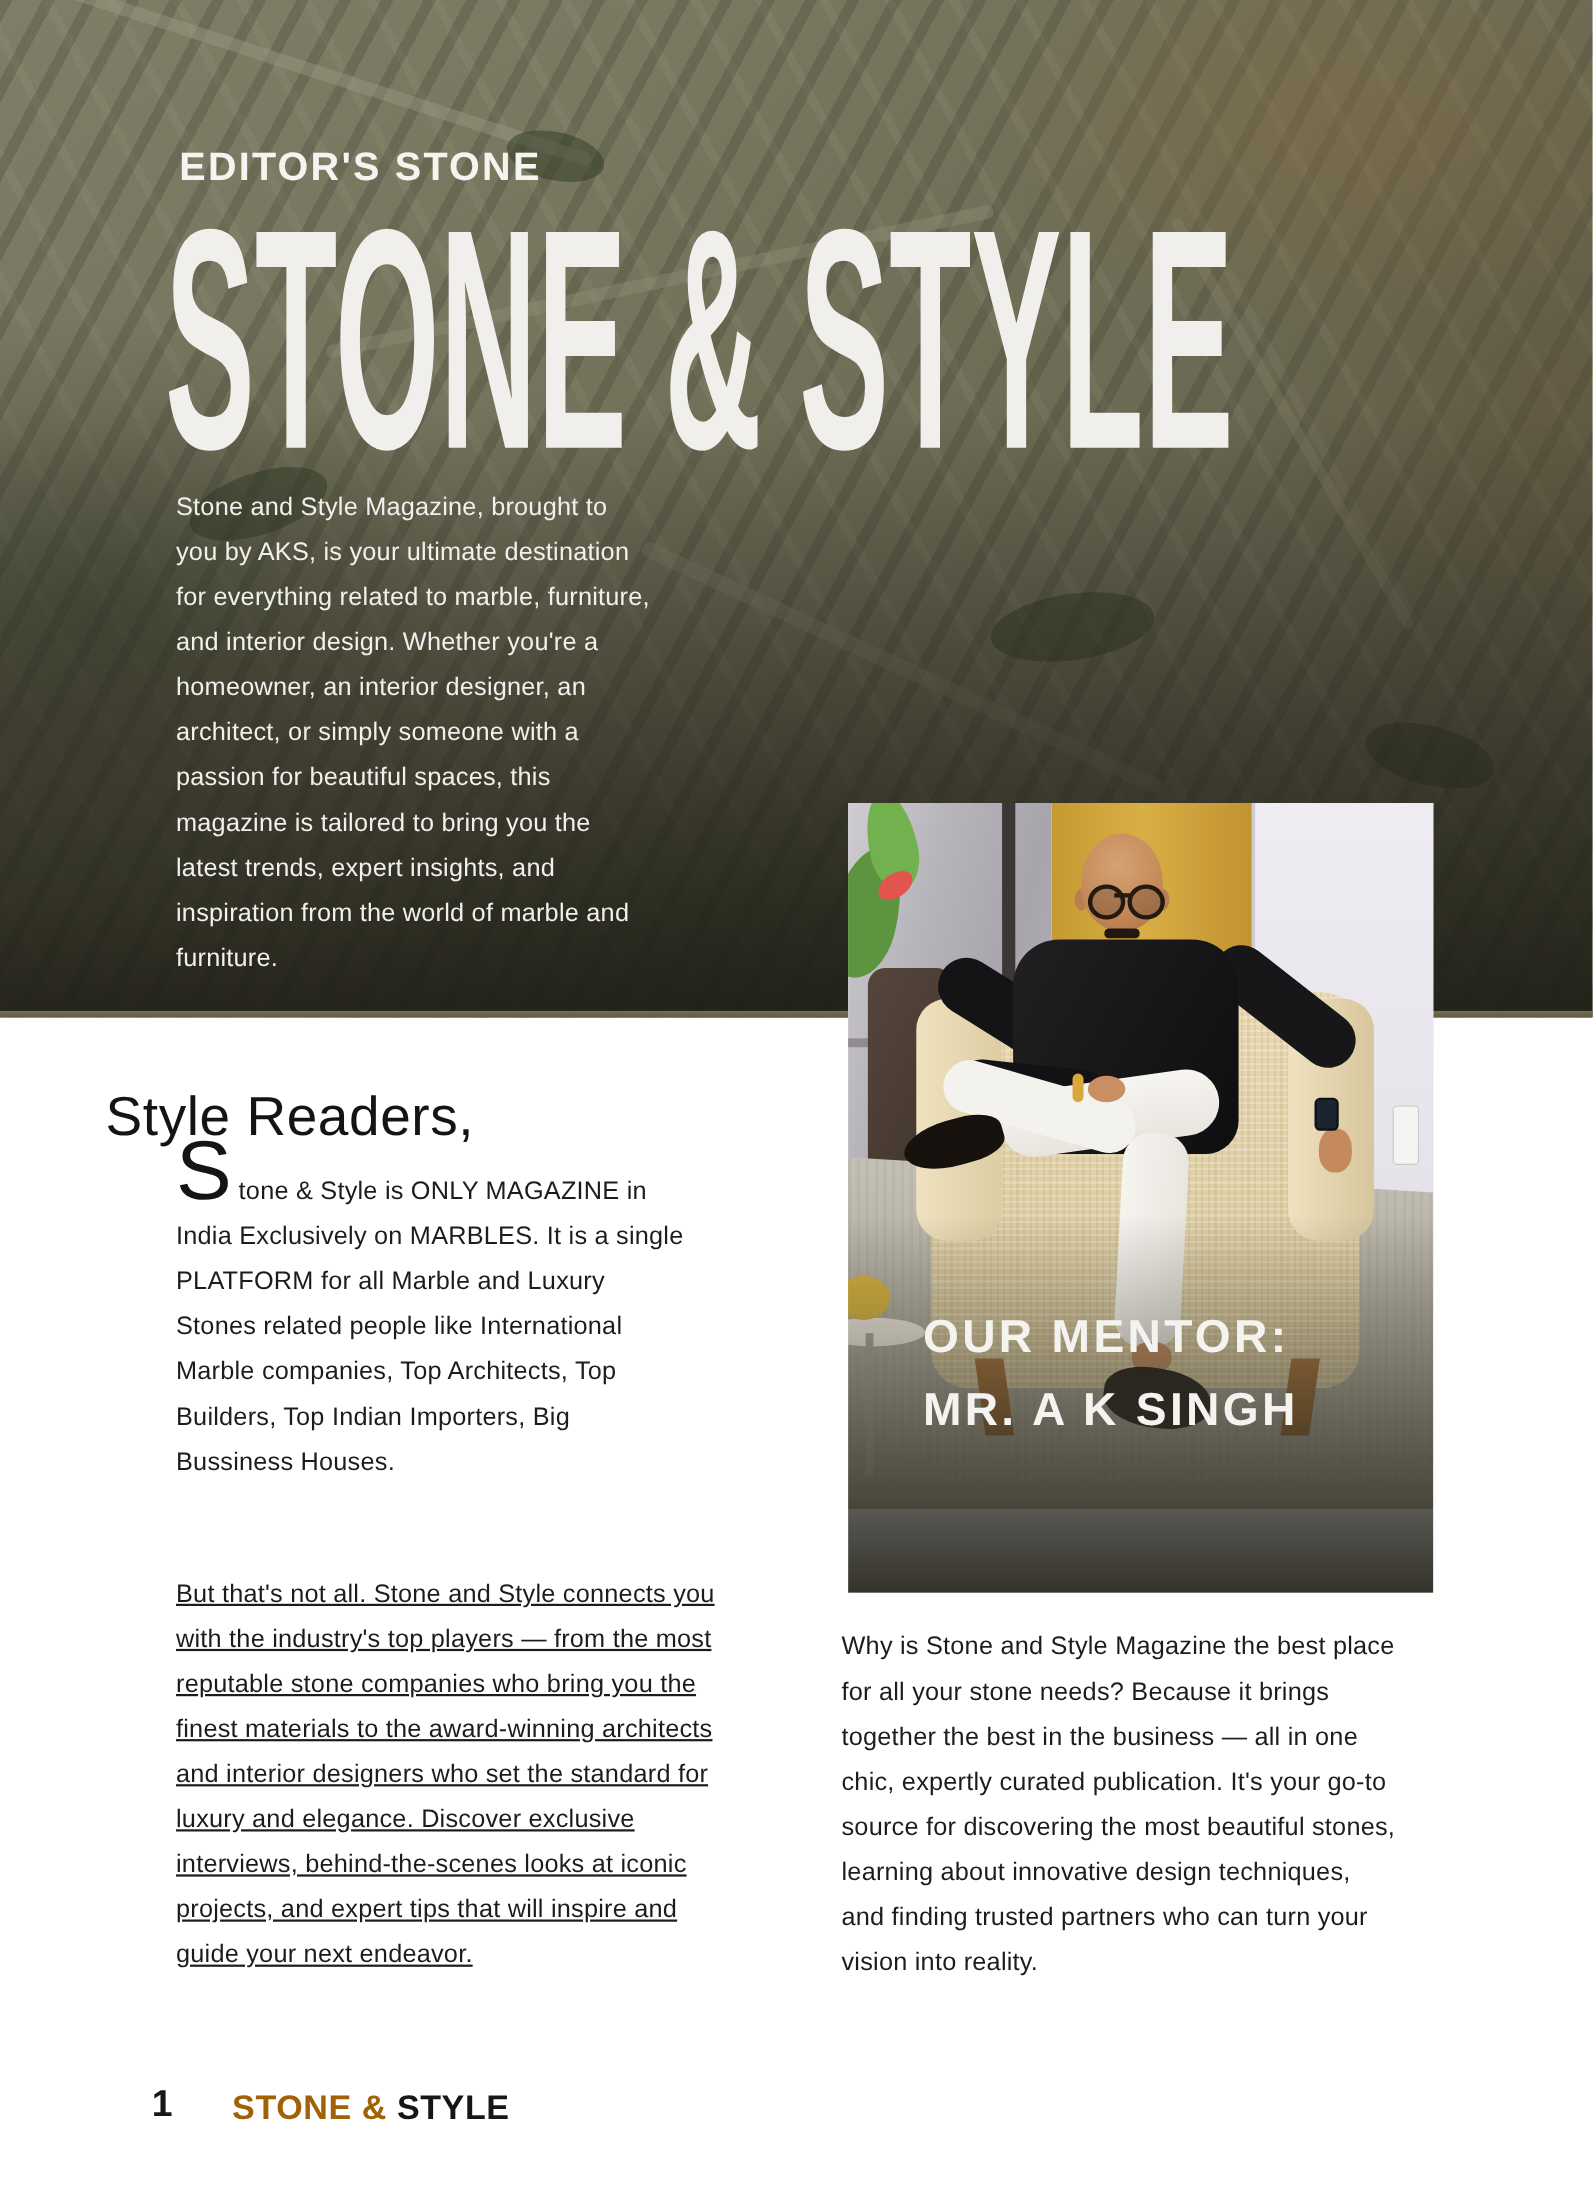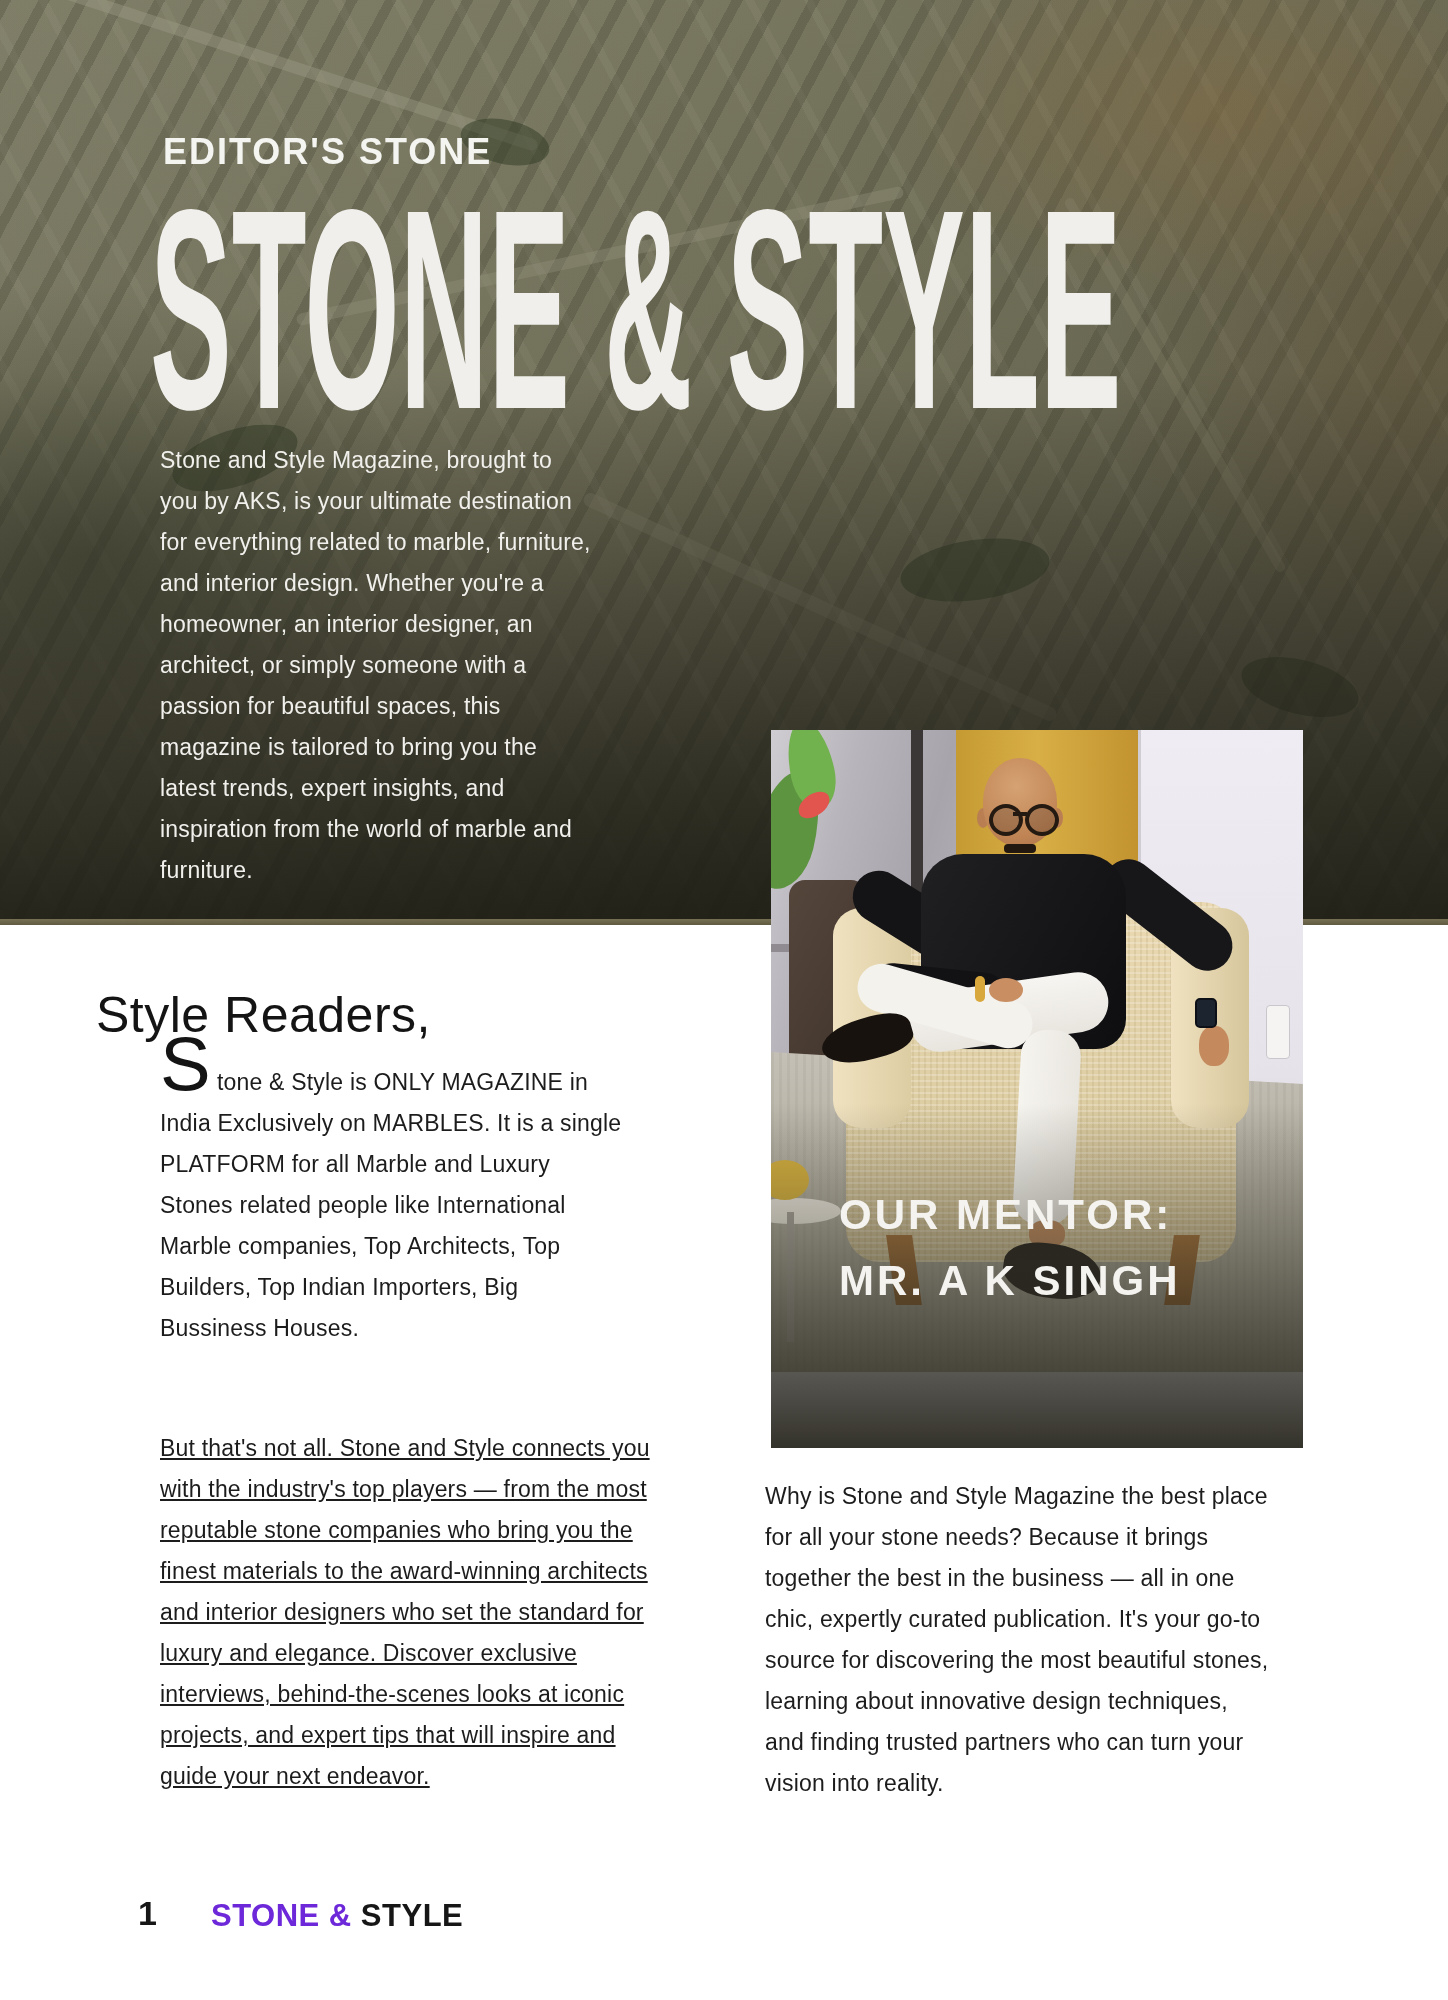--- a/index.html
+++ b/index.html
@@ -142,21 +142,21 @@
   
   .salutation{position:absolute;left:96px;top:986px;font-size:50px;font-weight:400;color:#141414;letter-spacing:0.5px;}
   .para{font-size:23px;line-height:41px;letter-spacing:0.2px;color:#1c1c1c;}
   .p-intro{position:absolute;left:160px;top:1062px;width:465px;}
   .dropcap{font-size:76px;line-height:0;font-weight:400;margin-right:6px;color:#141414;}
   .p-left{position:absolute;left:160px;top:1428px;width:505px;text-decoration:underline;}
   .p-right{position:absolute;left:765px;top:1476px;width:505px;}
   
   .footer-num{position:absolute;left:138px;top:1894px;font-size:34px;font-weight:700;color:#161616;}
   .footer-logo{position:absolute;left:211px;top:1898px;font-size:31px;font-weight:700;letter-spacing:0.5px;white-space:nowrap;}
-  .logo-green{color:#6d28d9;}
+  .logo-green{color:#a16207;}
   .logo-black{color:#161616;}
 </style>
 </head>
 <body>
 
 <div class="page">
 
   <div class="hero">
     <div class="road r1"></div>
     <div class="road r2"></div>

